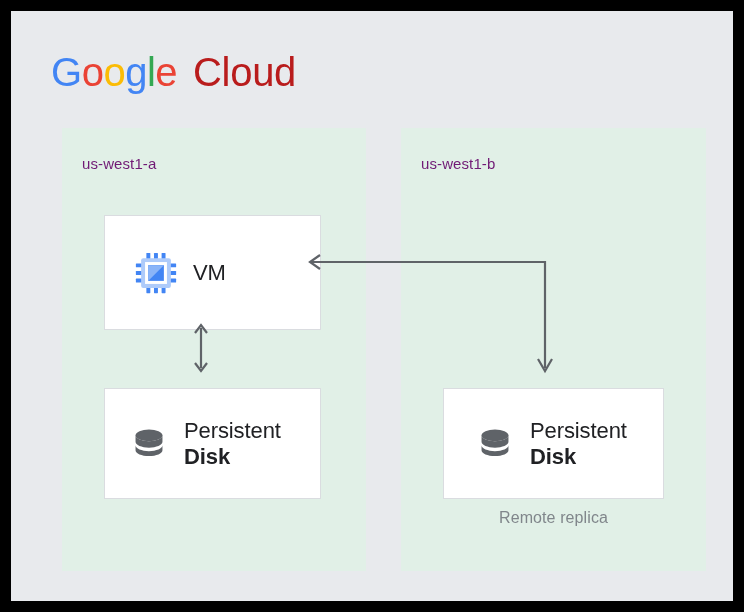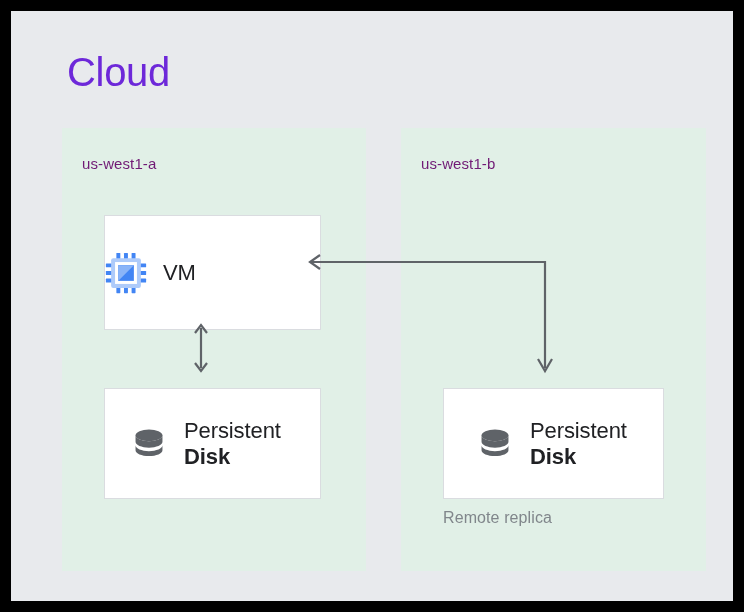--- a/index.html
+++ b/index.html
@@ -52,21 +52,21 @@
   }
   .logo-google span { display: inline-block; }
   .g1 { color: #4285F4; }
   .o1 { color: #EA4335; }
   .o2 { color: #FBBC05; }
   .g2 { color: #4285F4; }
   .l1 { color: #34A853; }
   .e1 { color: #EA4335; }
   .logo-cloud {
     font-size: 40px;
-    color: #6d28d9;
+    color: #b91c1c;
     margin-left: 16px;
     line-height: 1;
     font-weight: 400;
     letter-spacing: -0.3px;
   }
 
   
   .zone {
     position: absolute;
     background: #E1F0E7;
@@ -90,20 +90,21 @@
     position: absolute;
     background: #FFFFFF;
     border: 1px solid #DADCE0;
     box-sizing: border-box;
     display: flex;
     align-items: center;
   }
   .card-vm {
     left: 93px;  top: 204px;
     width: 217px; height: 115px;
+    padding-left: 30px;
   }
   .card-pd-a {
     left: 93px;  top: 377px;
     width: 217px; height: 111px;
     padding-left: 25px;
   }
   .card-pd-b {
     left: 432px; top: 377px;
     width: 221px; height: 111px;
     padding-left: 32px;
@@ -126,20 +127,21 @@
   }
   .icon-chip { width: 42px; height: 42px; }
   .icon-disk { width: 38px; height: 38px; }
 
   
   .caption {
     position: absolute;
     left: 432px;
     top: 498px;
     width: 221px;
+    text-align: center;
     font-size: 16px;
     color: #80868B;
     letter-spacing: 0.1px;
   }
 
   
   .arrows {
     position: absolute;
     left: 0; top: 0;
     width: 722px;
@@ -147,20 +149,21 @@
     pointer-events: none;
   }
 </style>
 </head>
 <body>
 
 <div class="frame">
   <div class="canvas">
 
     <div class="logo">
+      <div class="logo-google"><span class="g1">G</span><span class="o1">o</span><span class="o2">o</span><span class="g2">g</span><span class="l1">l</span><span class="e1">e</span></div>
       <div class="logo-cloud">Cloud</div>
     </div>
 
     <div class="zone zone-a">
       <div class="zone-label">us-west1-a</div>
     </div>
 
     <div class="zone zone-b">
       <div class="zone-label">us-west1-b</div>
     </div>

